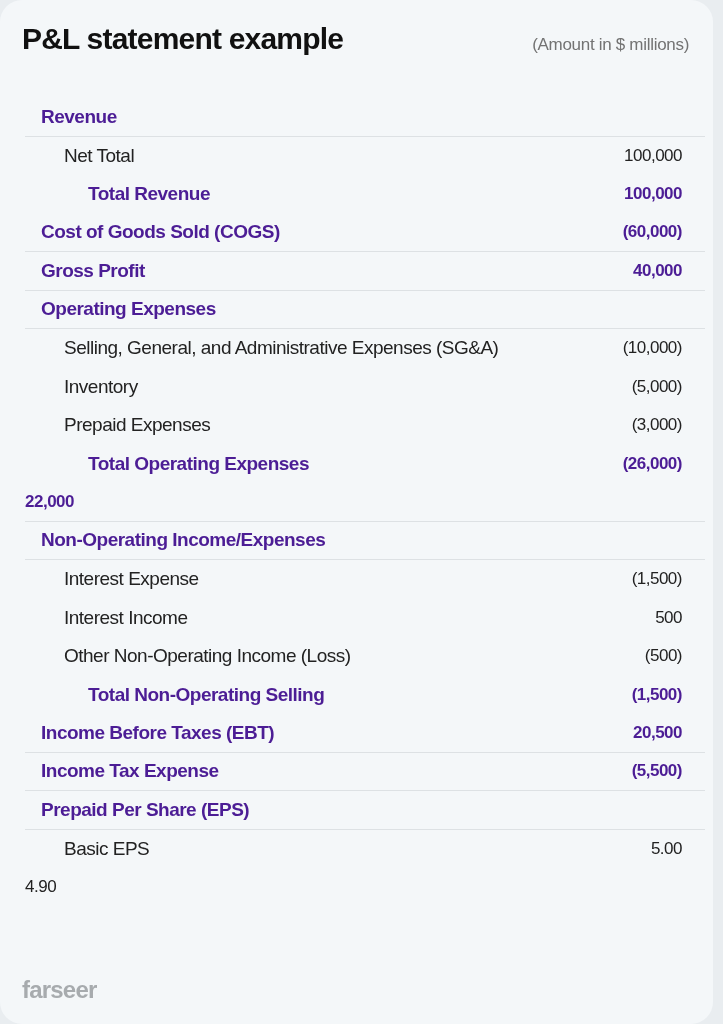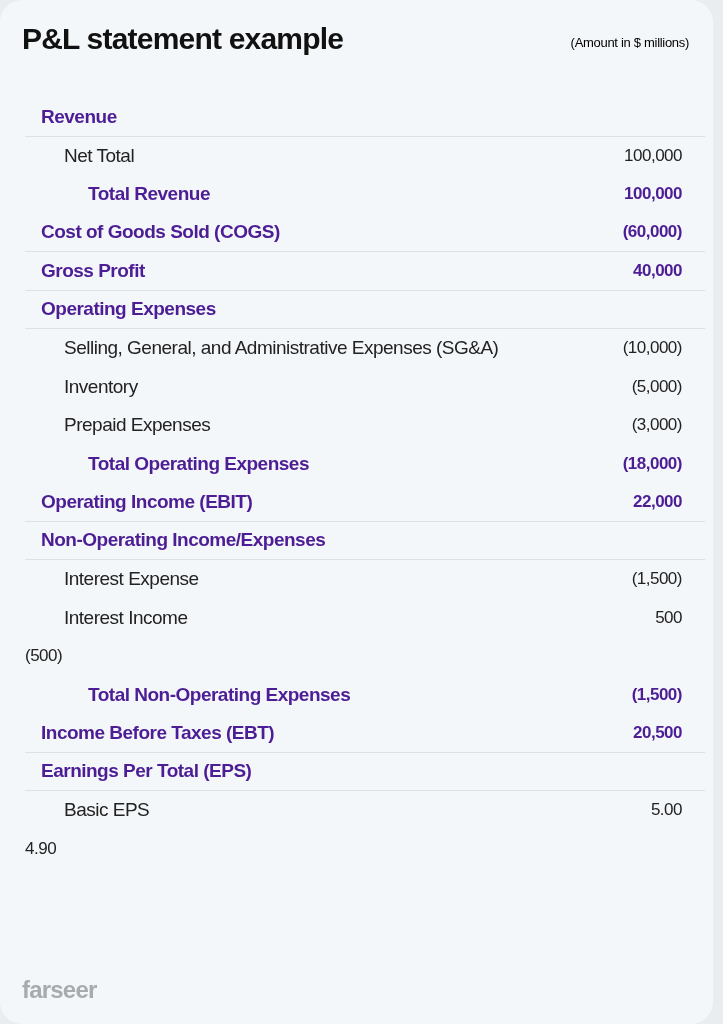--- a/index.html
+++ b/index.html
@@ -16,21 +16,21 @@
       border-radius: 22px;
       box-sizing: border-box;
     }
     .title {
       position: absolute; left: 22px; top: 22px;
       font-size: 30px; font-weight: 700; letter-spacing: -0.8px;
       color: #111;
     }
     .subtitle {
       position: absolute; right: 24px; top: 35px;
-      font-size: 13px; color: #000000; letter-spacing: -0.3px; margin-left: 25px;
+      font-size: 17px; color: #737373; letter-spacing: -0.3px; margin-left: 25px;
     }
     .table {
       position: absolute; left: 25px; top: 98px; width: 680px;
     }
     .row {
       position: relative; height: 38.5px; box-sizing: border-box;
       display: flex; align-items: center; justify-content: space-between;
     }
     .row.div { border-bottom: 1.5px solid #dde1e4; }
     .label { font-size: 19px; letter-spacing: -0.5px; white-space: nowrap; }
@@ -84,51 +84,55 @@
       <div class="row lvl1 norm">
         <span class="label">Inventory</span>
         <span class="value">(5,000)</span>
       </div>
       <div class="row lvl1 norm">
         <span class="label">Prepaid Expenses</span>
         <span class="value">(3,000)</span>
       </div>
       <div class="row lvl2 bold">
         <span class="label">Total Operating Expenses</span>
-        <span class="value">(18,000)</span>
+        <span class="value">(26,000)</span>
       </div>
       <div class="row lvl0 bold div">
-        <span class="label">Operating Income (EBIT)</span>
         <span class="value">22,000</span>
       </div>
       <div class="row lvl0 bold div">
         <span class="label">Non-Operating Income/Expenses</span>
         <span class="value"></span>
       </div>
       <div class="row lvl1 norm">
         <span class="label">Interest Expense</span>
         <span class="value">(1,500)</span>
       </div>
       <div class="row lvl1 norm">
         <span class="label">Interest Income</span>
         <span class="value">500</span>
       </div>
       <div class="row lvl1 norm">
+        <span class="label">Other Non-Operating Income (Loss)</span>
         <span class="value">(500)</span>
       </div>
       <div class="row lvl2 bold">
-        <span class="label">Total Non-Operating Expenses</span>
+        <span class="label">Total Non-Operating Selling</span>
         <span class="value">(1,500)</span>
       </div>
       <div class="row lvl0 bold div">
         <span class="label">Income Before Taxes (EBT)</span>
         <span class="value">20,500</span>
       </div>
       <div class="row lvl0 bold div">
-        <span class="label">Earnings Per Total (EPS)</span>
+        <span class="label">Income Tax Expense</span>
+        <span class="value">(5,500)</span>
+      </div>
+      <div class="row lvl0 bold div">
+        <span class="label">Prepaid Per Share (EPS)</span>
         <span class="value"></span>
       </div>
       <div class="row lvl1 norm">
         <span class="label">Basic EPS</span>
         <span class="value">5.00</span>
       </div>
       <div class="row lvl1 norm">
         <span class="value">4.90</span>
       </div>
     </div>

